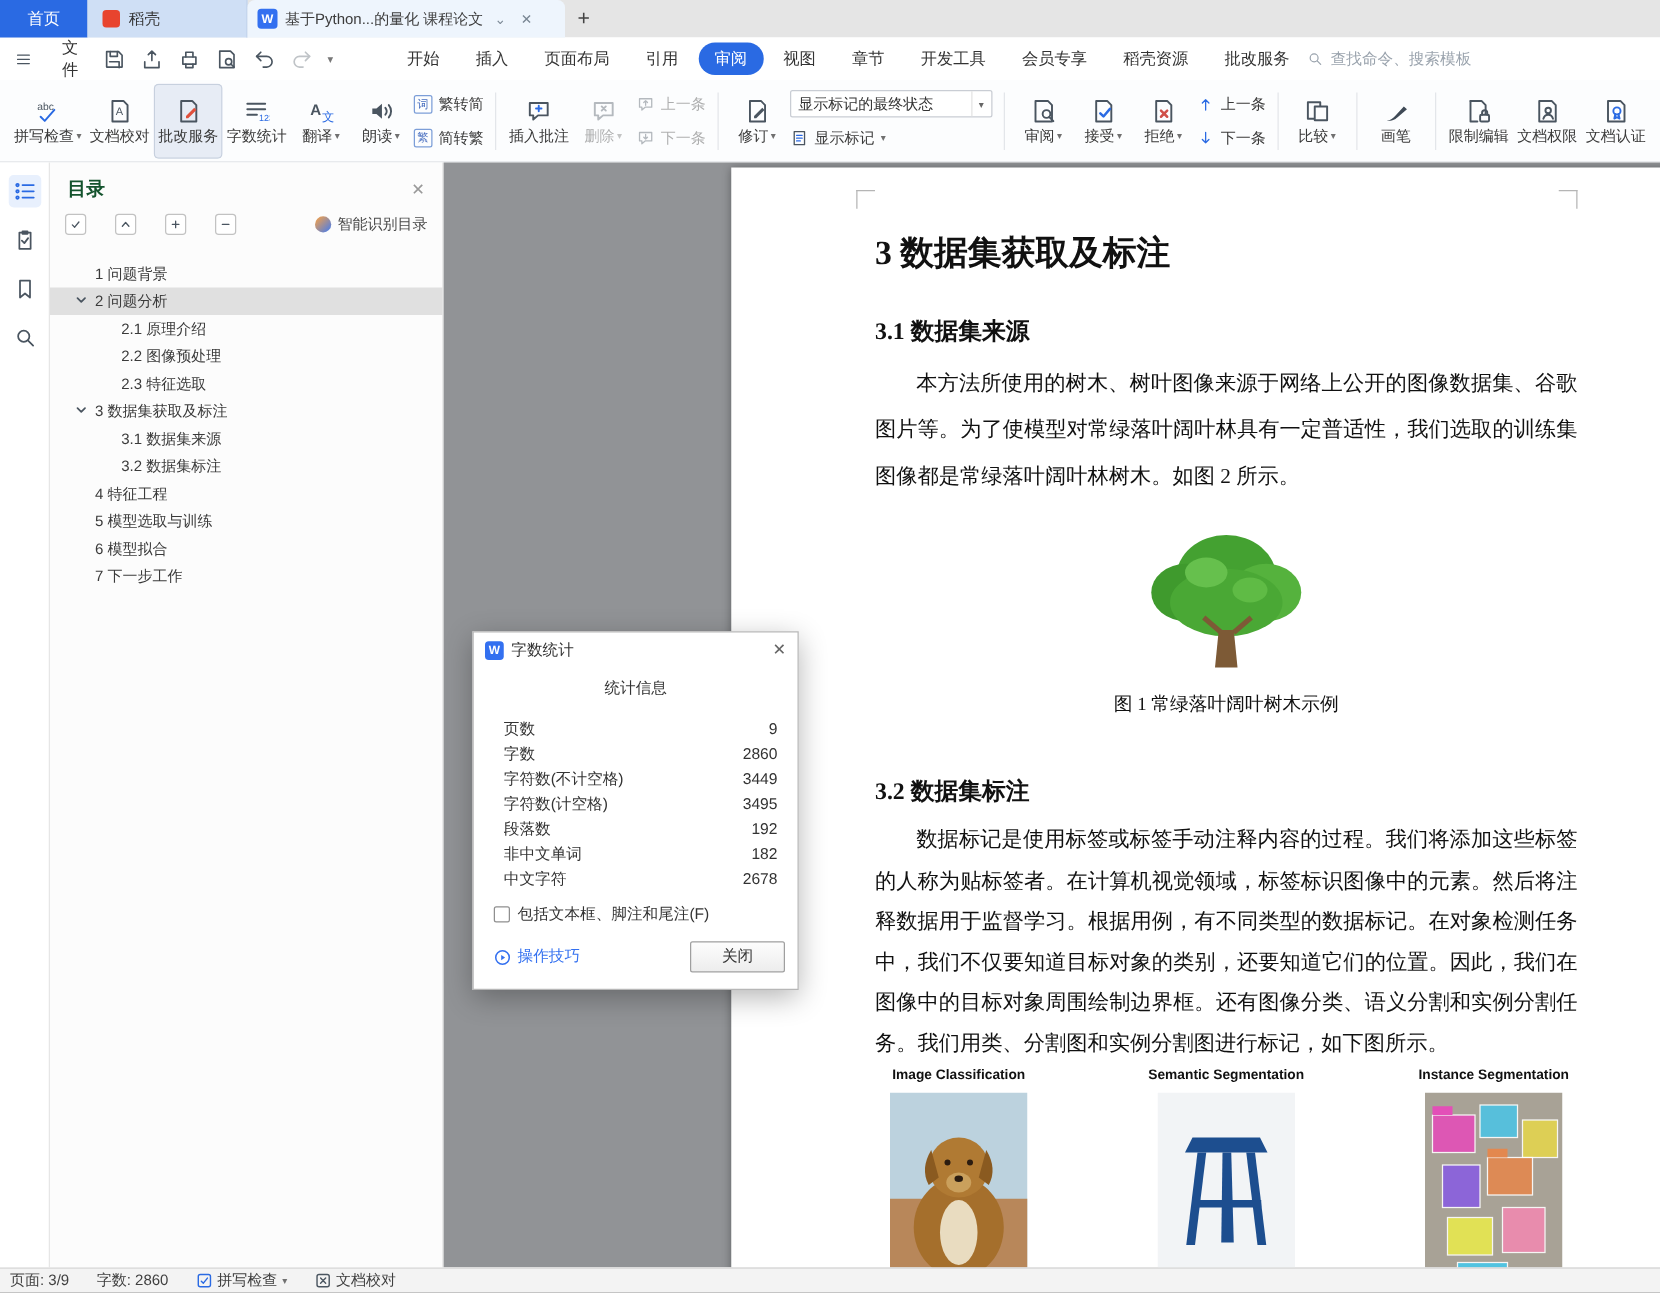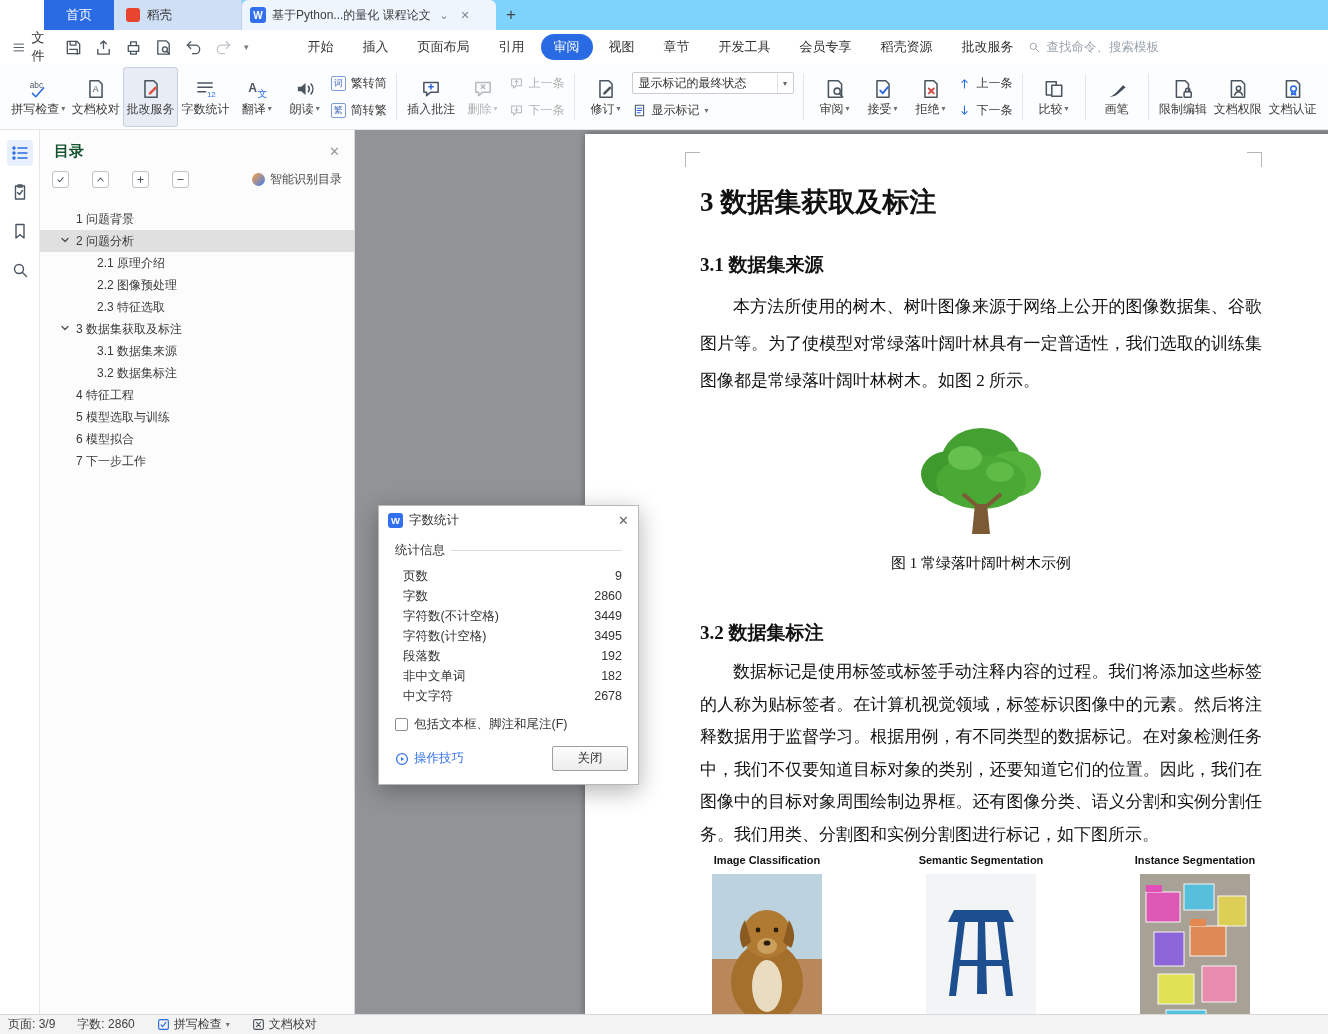--- a/index.html
+++ b/index.html
@@ -1,37 +1,37 @@
 <!DOCTYPE html>
 <html><head>
 <meta charset="utf-8">
 <style>
 * { margin:0; padding:0; box-sizing:border-box; }
 body { background:#555; }
 .app { position:relative; width:1328px; height:1034px; background:#fff; overflow:hidden;
        font-family:"Liberation Sans","DejaVu Sans",sans-serif; color:#333; }
 
 
-.tabbar { height:30px; background:#7dd3fc; display:flex; align-items:stretch;margin-left:44px; }
+.tabbar { height:30px; background:#e5e5e5; display:flex; align-items:stretch; }
 .home-btn { width:70px; background:#2a6ae3; color:#fff; font-size:13px;
             display:flex; align-items:center; justify-content:center; cursor:pointer; }
 .rice-tab { width:128px; display:flex; align-items:center; gap:7px; padding:0 12px;
             background:#cfdff5; font-size:12.5px; color:#333; border-right:1px solid #c2d3ec; }
 .rice-logo { width:14px; height:14px; border-radius:3px; background:#e8442e; flex:none; }
 .doc-tab { width:254px; background:#eef5fd; display:flex; align-items:center; gap:6px;
            padding:0 8px; font-size:12px; border-radius:6px 6px 0 0; }
 .doc-badge { width:16px; height:16px; background:#3370f0; border-radius:3px; color:#fff;
              font-size:10px; font-weight:bold; display:flex; align-items:center; justify-content:center; flex:none; }
 .doc-title { max-width:160px; overflow:hidden; text-overflow:ellipsis; white-space:nowrap; color:#3c3c3c; }
 .tab-ic { color:#7a8794; font-size:11px; width:15px; text-align:center; }
 .newtab-btn { width:30px; display:flex; align-items:center; justify-content:center; color:#444; font-size:17px; }
 
 
 .menubar { height:34px; display:flex; align-items:center; background:#fff; padding:0 12px; font-size:13px; }
-.file-btn { display:flex; gap:6px; align-items:center; margin-right:14px; color:#333; }
+.file-btn { display:flex; gap:24px; align-items:center; margin-right:14px; color:#333; }
 .qicons { display:flex; gap:11px; align-items:center; margin-right:46px; color:#556; }
 .qic { width:19px; height:19px; }
 .qic.dis { opacity:.35; }
 .qcaret { font-size:9px; color:#777; }
 .menus { display:flex; gap:3px; align-items:center; }
 .mi { padding:4px 13px; border-radius:14px; color:#333; cursor:pointer; white-space:nowrap; }
 .mi.active { background:#2a6ae3; color:#fff; }
 .searchbox { margin-left:auto; margin-right:228px; display:flex; align-items:center; gap:6px;
              color:#9aa3ad; font-size:12.5px; white-space:nowrap; }
 .searchbox .sic { width:14px; height:14px; }
@@ -115,21 +115,21 @@
 
 
 .wc-dialog { position:absolute; left:378px; top:505px; width:261px; background:#fff;
              border:1px solid #b7b7b7; box-shadow:0 6px 22px rgba(0,0,0,.3); z-index:60; }
 .wc-title { height:28px; display:flex; align-items:center; padding:0 9px; gap:6px; }
 .wc-badge { width:15px; height:15px; background:#3370f0; border-radius:3px; color:#fff;
             font-size:9.5px; font-weight:bold; display:flex; align-items:center; justify-content:center; }
 .wc-name { font-size:12.5px; color:#333; }
 .wc-close { margin-left:auto; color:#666; font-size:13px; cursor:pointer; }
 .wc-body { padding:8px 16px 0; }
-.wc-group { display:flex; align-items:center; gap:6px; font-size:12.5px; color:#333; margin-bottom:7px; }
+.wc-group { display:flex; align-items:center; gap:6px; font-size:12.5px; color:#333; margin-bottom:7px;flex-direction:column; }
 .wc-group .gline { flex:1; border-top:1px solid #dcdcdc; }
 .wc-row { display:flex; height:20px; align-items:center; font-size:12.5px; color:#333; padding-left:8px; }
 .wc-row .v { margin-left:auto; }
 .wc-check { display:flex; align-items:center; gap:6px; margin-top:10px; font-size:12.5px; }
 .cbox { width:13px; height:13px; border:1px solid #8f8f8f; background:#fff; border-radius:2px; flex:none; }
 .wc-foot { display:flex; align-items:center; padding:13px 10px 13px 16px; }
 .tips { display:flex; align-items:center; gap:5px; color:#3370f0; font-size:12.5px; cursor:pointer; }
 .tips .tic { width:14px; height:14px; }
 .wc-btn { margin-left:auto; width:76px; height:25px; background:linear-gradient(#fdfdfd,#ededed);
           border:1px solid #9f9f9f; border-radius:2px; font-size:12.5px; display:flex;

